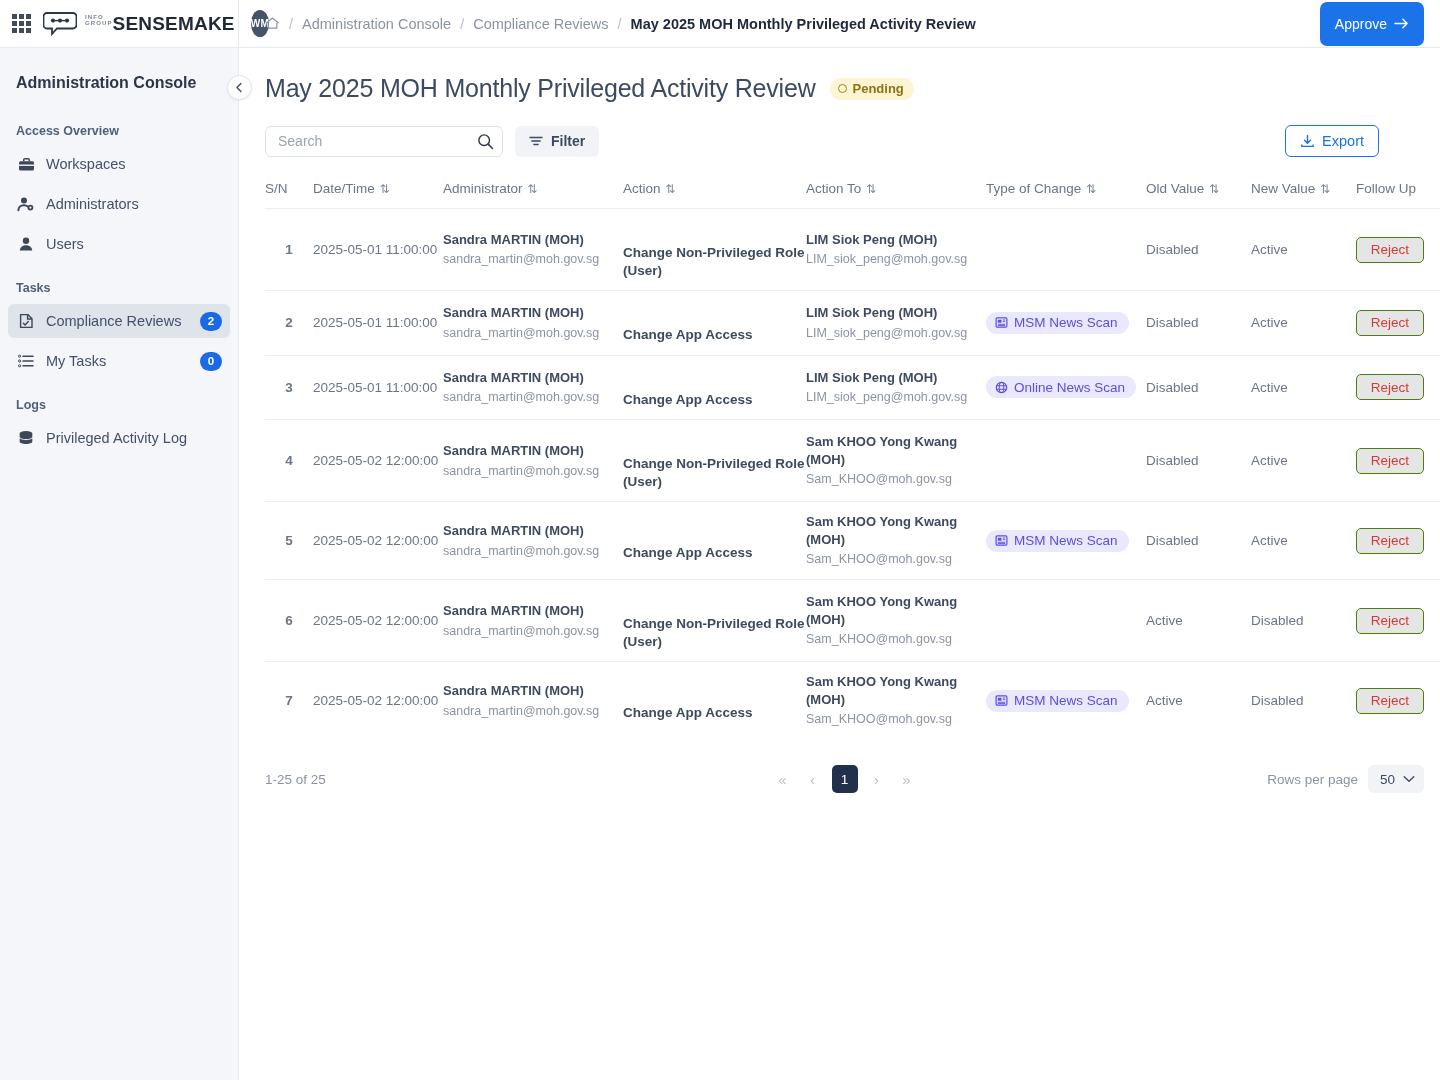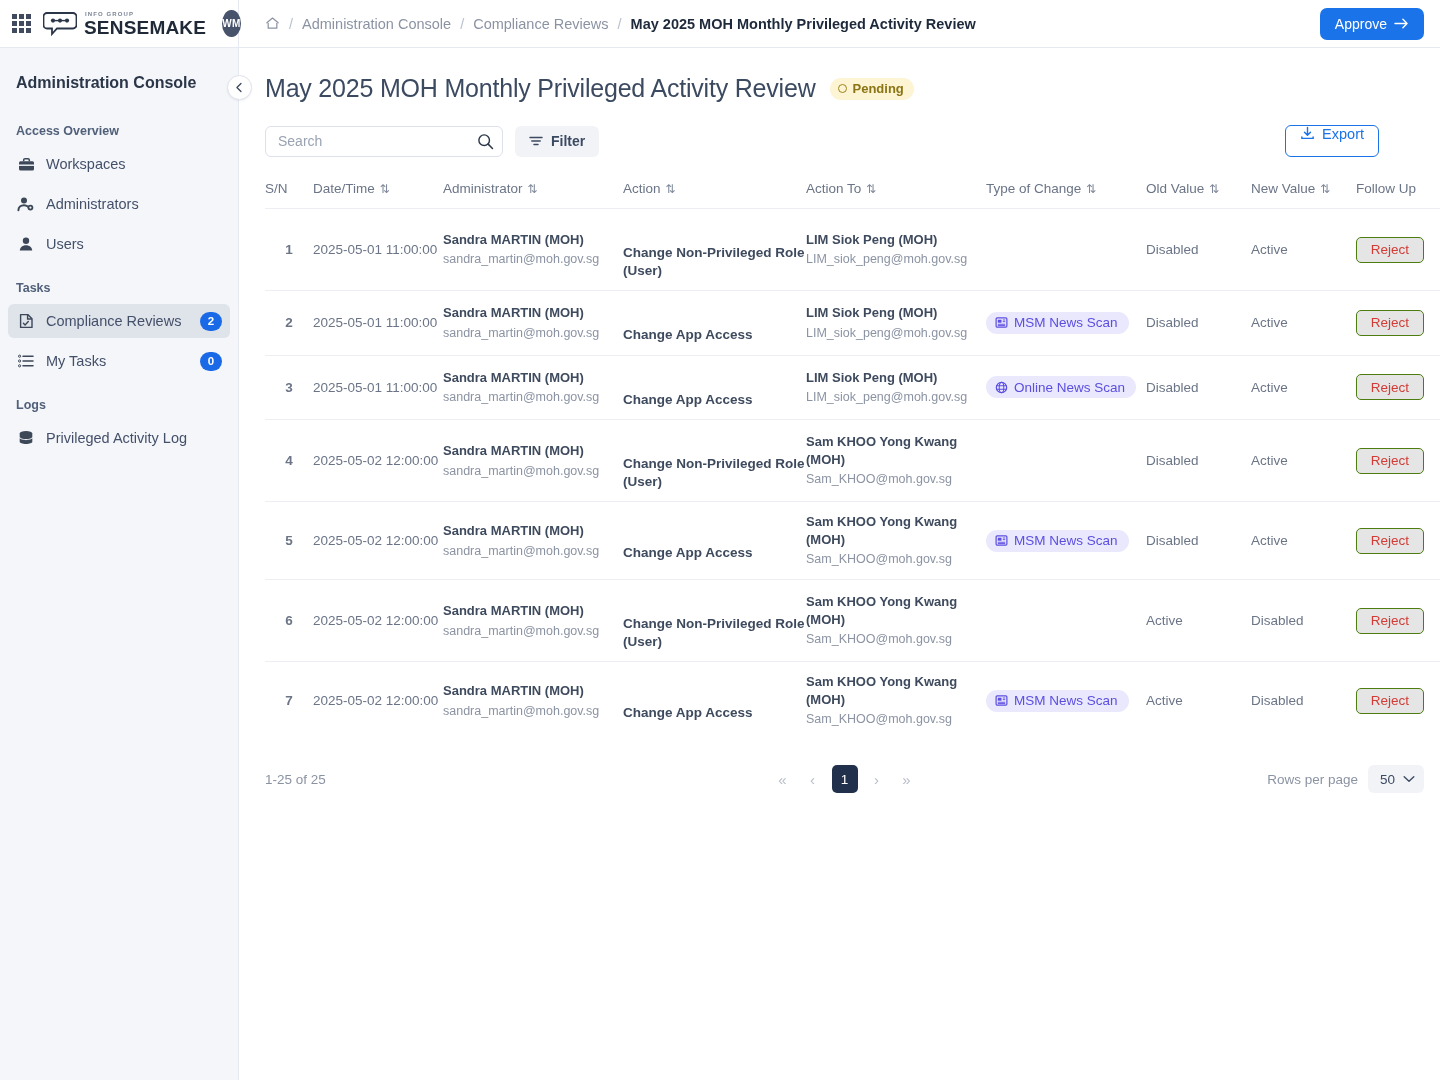--- a/index.html
+++ b/index.html
@@ -35,21 +35,21 @@
     grid-template-rows: repeat(3, 5px);
     gap: 2px;
     margin-right: 12px;
     cursor: pointer;
     align-content: center; justify-content: center;
   }
   .grid-icon i { background: #414a5e; display: block; width: 5px; height: 5px; }
 
   .logo-wrap { display: flex; align-items: center; gap: 7px; }
   .logo-mark { width: 34px; height: 26px; flex: none; }
-  .logo-text-block { display: flex; flex-direction: column; line-height: 1; }
+  .logo-text-block { display: flex; flex-direction: row; line-height: 1; }
   .logo-kicker {
     font-size: 6px; letter-spacing: 1.1px; color: #7b8496;
     font-weight: 700; margin-bottom: 1px; margin-left: 1px;
   }
   .logo-name {
     font-size: 19px; font-weight: 700; color: #1f2937;
     letter-spacing: 0.2px;
   }
   .avatar {
     width: 27px; height: 27px; border-radius: 50%;
@@ -67,21 +67,21 @@
   .crumbs { display: flex; align-items: center; gap: 9px; font-size: 14.5px; }
   .crumb-home { display: flex; align-items: center; cursor: pointer; }
   .crumb-sep { color: #b9c0cd; }
   .crumb-link { color: #8b93a3; cursor: pointer; text-decoration: none; }
   .crumb-current { color: #1e2a3b; font-weight: 700; }
 
   .approve-btn {
     margin-left: auto;
     background: #1a73e8; color: #fff;
     border: none; border-radius: 7px;
-    height: 32px; padding: 0 15px;
+    height: 44px; padding: 0 15px;
     font-size: 14px; font-family: inherit;
     display: flex; align-items: center; gap: 7px;
     cursor: pointer;
   }
 
   
   .sidebar {
     position: absolute; top: 48px; left: 0;
     width: 239px; height: 1032px;
     background: #f4f6f9;
@@ -174,21 +174,21 @@
     color: #3c4a61; font-size: 14px; font-weight: 700;
     font-family: inherit; cursor: pointer;
     display: flex; align-items: center; gap: 8px;
   }
   .export-btn {
     margin-left: auto; margin-right: 45px;
     height: 32px; padding: 0 14px;
     background: #fff; border: 1px solid #1a73e8; border-radius: 6px;
     color: #1a73e8; font-size: 14.5px;
     font-family: inherit; cursor: pointer;
-    display: flex; align-items: flex-start; gap: 7px;
+    display: flex; align-items: center; gap: 7px;
   }
 
   
   table.grid {
     margin-top: 24px;
     width: 1159px;
     border-collapse: collapse;
     table-layout: fixed;
   }
   table.grid th {

